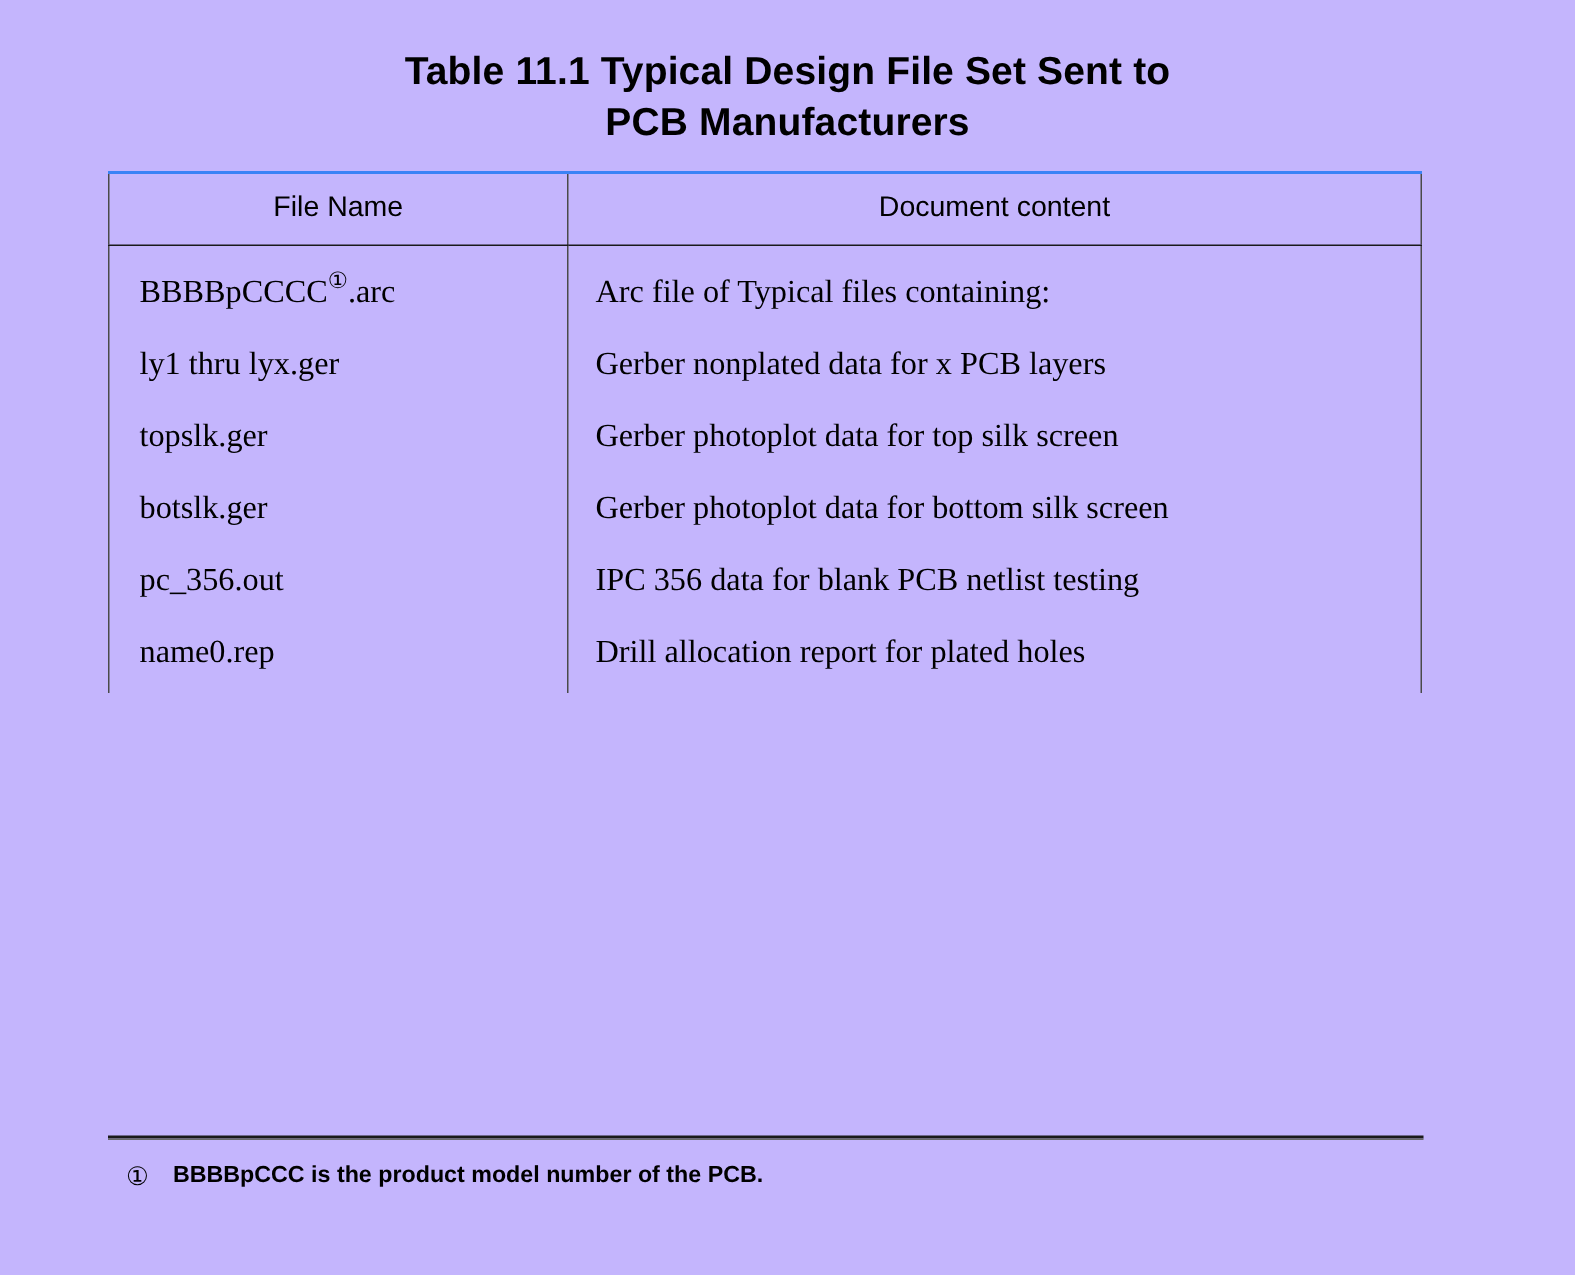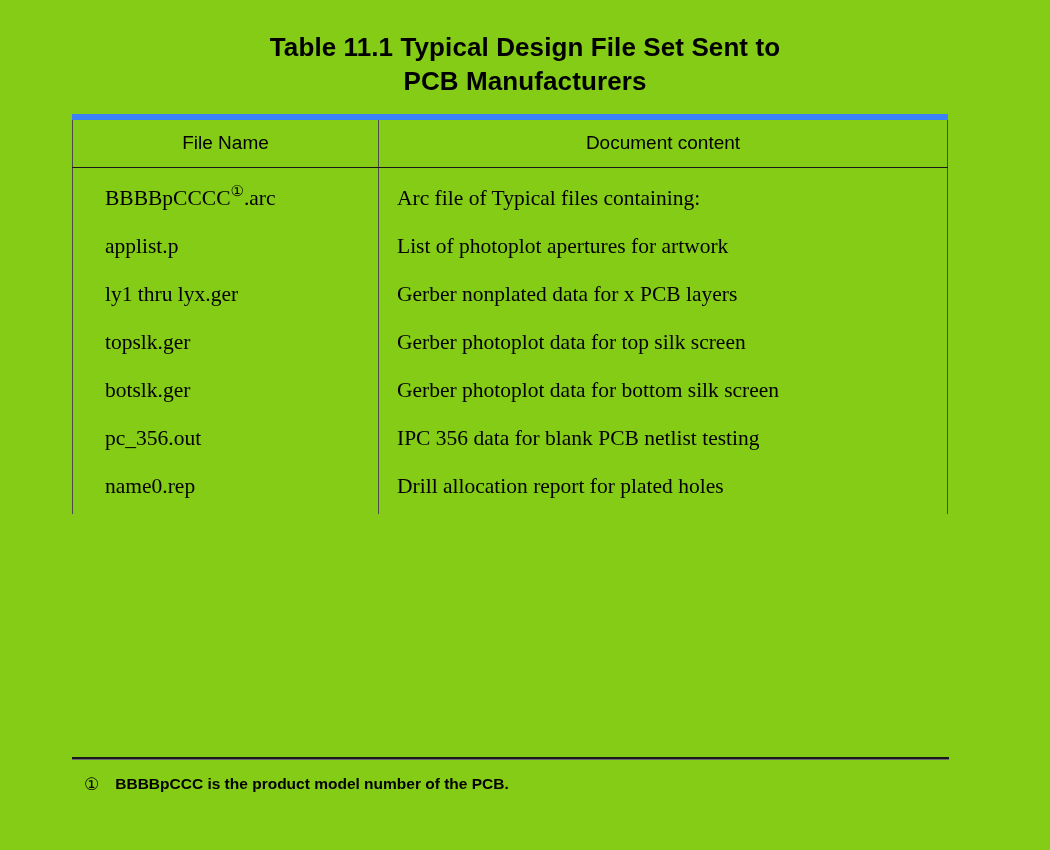--- a/index.html
+++ b/index.html
@@ -12,21 +12,21 @@
     background: #ffffff;
     font-family: "Liberation Serif", "DejaVu Serif", serif;
     color: #000000;
     overflow: hidden;
   }
 
   .page {
     position: relative;
     width: 1050px;
     height: 850px;
-    background: #84cc16;
+    background: #c4b5fd;
   }
 
   
   .title-block {
     position: absolute;
     left: 0;
     top: 30px;
     width: 1050px;
     text-align: center;
     font-family: "Liberation Sans", "DejaVu Sans", sans-serif;
@@ -43,21 +43,21 @@
     position: absolute;
     left: 72px;
     top: 114px;
     width: 875px;
   }
 
   table.design-table {
     width: 875px;
     border-collapse: collapse;
     table-layout: fixed;
-    border-top: 6px solid #3b82f6;
+    border-top: 2px solid #3b82f6;
     border-left: 1px solid #4a4a4a;
     border-right: 1px solid #4a4a4a;
   }
 
   table.design-table col.col-file { width: 306px; }
   table.design-table col.col-doc  { width: 569px; }
 
   thead th {
     font-family: "Liberation Sans", "DejaVu Sans", sans-serif;
     font-weight: normal;
@@ -75,21 +75,21 @@
     font-family: "Liberation Serif", "DejaVu Serif", serif;
     font-size: 21.5px;
     line-height: 25px;
     height: 48px;
     padding: 0;
     vertical-align: middle;
     color: #000000;
     white-space: nowrap;
   }
   tbody td.cell-file {
-    padding-left: 32px;
+    padding-left: 20px;
     border-right: 1px solid #4a4a4a;
     font-family: Liberation Serif, serif;
   }
   tbody td.cell-doc {
     padding-left: 18px;
   }
   tbody tr:first-child td { padding-top: 6px; }
   tbody tr:last-child  td { padding-bottom: 4px; }
 
   .sup-mark {
@@ -150,24 +150,20 @@
           <th class="th-file">File Name</th>
           <th class="th-doc">Document content</th>
         </tr>
       </thead>
       <tbody id="table-body">
           <tr>
             <td class="cell-file"><span>BBBBpCCCC</span><span class="sup-mark">①</span><span>.arc</span></td>
             <td class="cell-doc">Arc file of Typical files containing:</td>
           </tr>
           <tr>
-            <td class="cell-file">applist.p</td>
-            <td class="cell-doc">List of photoplot apertures for artwork</td>
-          </tr>
-          <tr>
             <td class="cell-file">ly1 thru lyx.ger</td>
             <td class="cell-doc">Gerber nonplated data for x PCB layers</td>
           </tr>
           <tr>
             <td class="cell-file">topslk.ger</td>
             <td class="cell-doc">Gerber photoplot data for top silk screen</td>
           </tr>
           <tr>
             <td class="cell-file">botslk.ger</td>
             <td class="cell-doc">Gerber photoplot data for bottom silk screen</td>

